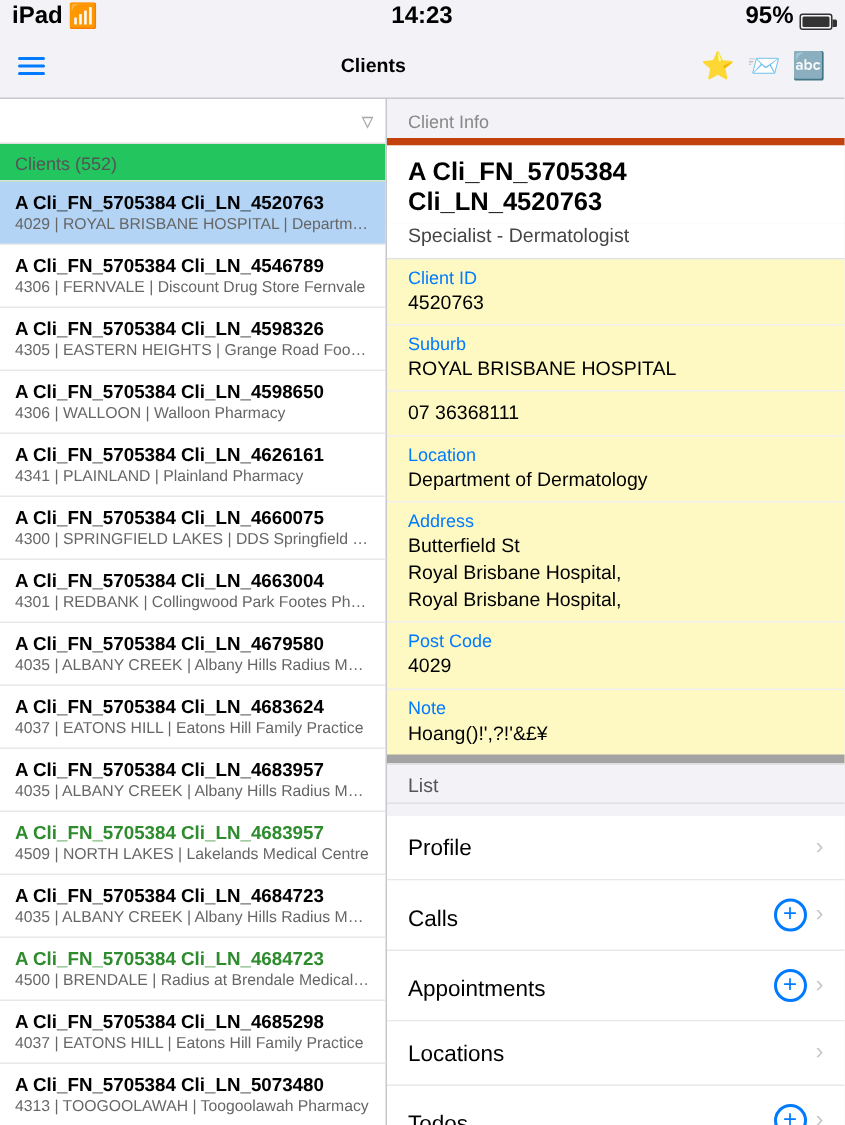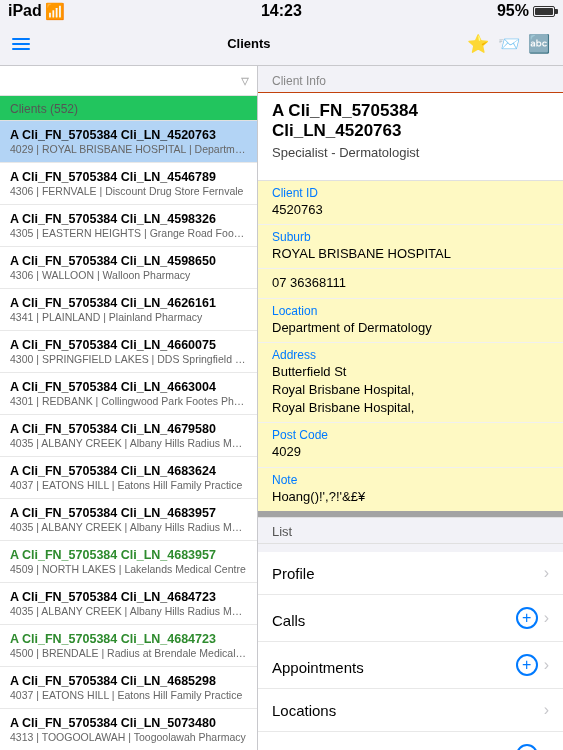--- a/index.html
+++ b/index.html
@@ -17,21 +17,21 @@
       display: flex;
       justify-content: space-between;
       align-items: center;
       padding: 4px 8px;
       background: #f2f2f7;
       height: 22px;
       font-size: 16px;
       font-weight: 600;
     }
     .status-left { display: flex; align-items: center; gap: 4px; }
-    .status-right { display: flex; align-items: center; gap: 4px; }
+    .status-right { display: flex; align-items: flex-end; gap: 4px; }
     .battery-bar {
       width: 22px; height: 11px;
       border: 1.5px solid #333;
       border-radius: 2px;
       position: relative;
       display: inline-block;
     }
     .battery-bar::after {
       content: '';
       position: absolute;
@@ -141,32 +141,32 @@
       display: flex;
       flex-direction: column;
       overflow-y: auto;
     }
 
     .client-info-header {
       padding: 8px 14px 4px;
       font-size: 12px;
       color: #888;
       background: #f2f2f7;
-      border-bottom: 1px solid #c2410c;
+      border-bottom: 5px solid #c2410c;
     }
 
     .client-info-name {
       padding: 8px 14px 4px;
       font-size: 17px;
       font-weight: 600;
       color: #000;
       background: #fff;
     }
     .client-info-subname {
-      padding: 0 14px 20px;
+      padding: 0 14px 8px;
       font-size: 13px;
       color: #444;
       background: #fff;
       border-bottom: 1px solid #e0e0e0;
     }
 
     .info-section {
       background: #fef9c3;
       margin-top: 0;
       border-bottom: 6px solid #a3a3a3;

